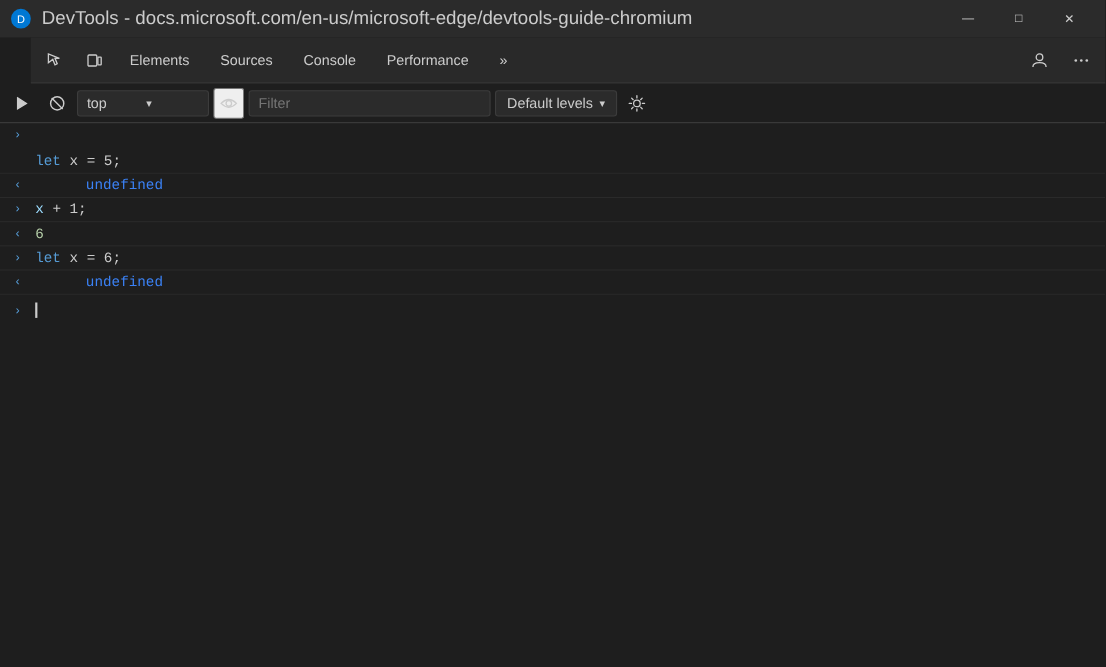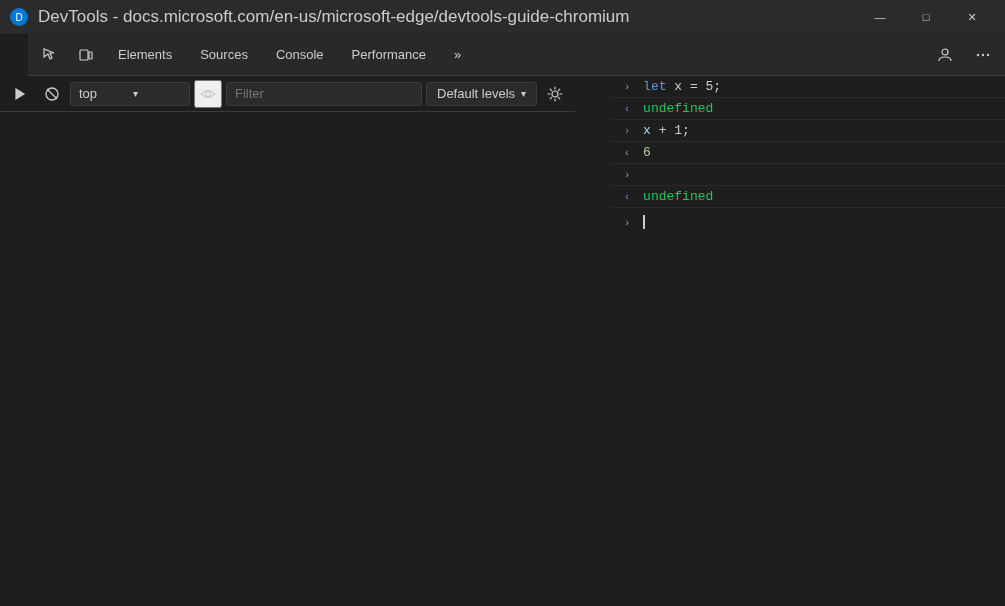--- a/index.html
+++ b/index.html
@@ -153,21 +153,21 @@
     .context-select span { flex: 1; }
 
     .filter-input {
       background: #2b2b2b;
       border: 1px solid #3c3c3c;
       border-radius: 3px;
       height: 24px;
       padding: 0 8px;
       font-size: 13px;
       color: #ccc;
-      width: 196px;
+      width: 220px;
     }
 
     .levels-btn {
       display: flex;
       align-items: center;
       background: #2b2b2b;
       border: 1px solid #3c3c3c;
       border-radius: 3px;
       height: 24px;
       padding: 0 10px;
@@ -213,22 +213,22 @@
       color: #569cd6;
       font-size: 11px;
       padding-top: 2px;
     }
     .arrow-right { color: #569cd6; }
     .arrow-left { color: #569cd6; }
     .console-text {
       flex: 1;
       word-break: break-all;
     }
-    .cmd-text { color: #ccc; }
-    .result-text { color: #22c55e; }
+    .cmd-text { color: #ccc; margin-top: 24px; }
+    .result-text { color: #3b82f6; margin-left: 46px; }
     .number-text { color: #b5cea8; }
 
     .console-input-line {
       display: flex;
       align-items: center;
       padding: 3px 8px 3px 0;
       font-family: 'Consolas', 'Courier New', monospace;
       font-size: 13px;
       min-height: 28px;
     }
@@ -241,23 +241,22 @@
       vertical-align: middle;
       animation: blink 1s step-end infinite;
     }
     @keyframes blink {
       0%, 100% { opacity: 1; }
       50% { opacity: 0; }
     }
 
     .main-content {
       display: flex;
-      flex-direction: row;
+      flex-direction: column;
       height: calc(606px - 34px - 42px);
-      gap: 36px;
     }
   </style>
 </head>
 <body>
 
 <div class="titlebar">
   <div class="titlebar-icon">
     <svg width="16" height="16" viewBox="0 0 16 16">
       <circle cx="8" cy="8" r="7" fill="#0078d4"></circle>
       <text x="8" y="12" text-anchor="middle" fill="white" font-size="10" font-family="Arial">D</text>
@@ -376,20 +375,23 @@
       </div>
     </div>
 
     <div class="console-line">
       <div class="console-gutter arrow-left">‹</div>
       <div class="console-text number-text">6</div>
     </div>
 
     <div class="console-line">
       <div class="console-gutter arrow-right">›</div>
+      <div class="console-text">
+        <span style="color:#569cd6;">let</span><span style="color:#ccc;"> x = 6;</span>
+      </div>
     </div>
 
     <div class="console-line">
       <div class="console-gutter arrow-left">‹</div>
       <div class="console-text result-text">undefined</div>
     </div>
 
     <div class="console-input-line">
       <div class="console-gutter arrow-right">›</div>
       <div class="console-text">

